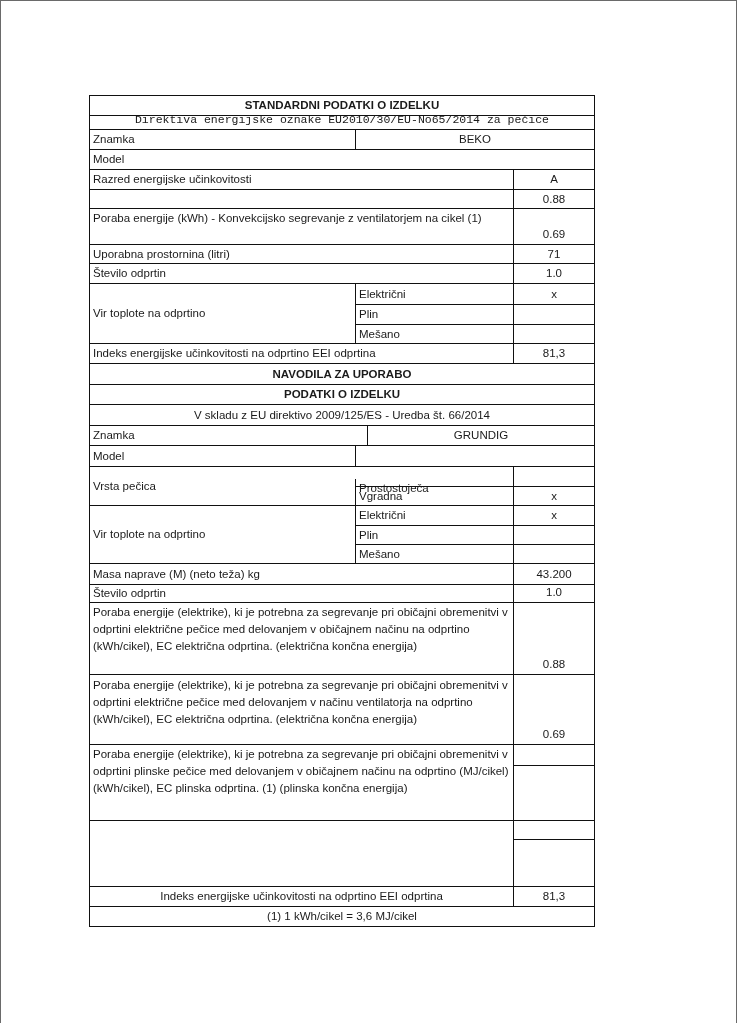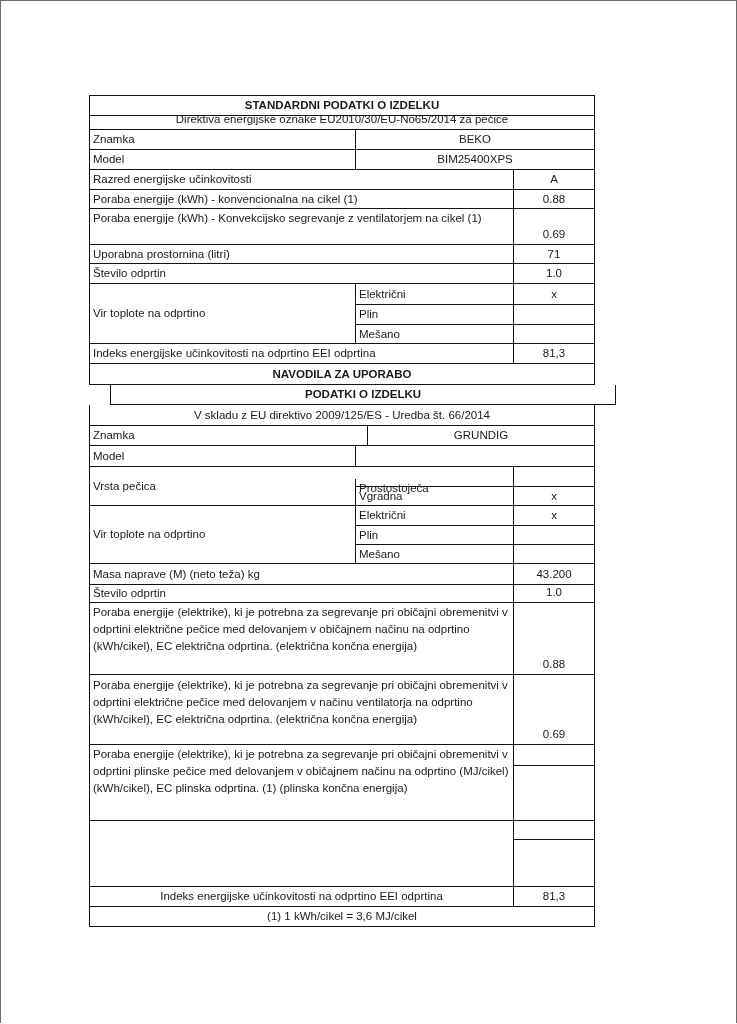--- a/index.html
+++ b/index.html
@@ -18,37 +18,35 @@
 </style>
 </head>
 <body>
 
 <div class="page">
  <div class="sheet">
 
   <div class="r bold ctr" style="top:6px;height:21px;border-top:1.5px solid #111;">
     <div class="c vmc" style="left:0;right:0;">STANDARDNI PODATKI O IZDELKU</div>
   </div>
-  <div class="r ctr" style="top:21px;height:20px;">
+  <div class="r ctr" style="top:21px;height:20px;font-family:Liberation Mono, monospace;">
     <div class="c vmc" style="left:0;right:0;">Direktiva energijske oznake EU2010/30/EU-No65/2014 za pečice</div>
   </div>
   <div class="r" style="top:41px;height:20px;">
     <div class="c vm" style="left:0;width:265px;">Znamka</div>
     <div class="c vmc vline" style="left:265px;right:0;">BEKO</div>
   </div>
   <div class="r" style="top:61px;height:20px;">
     <div class="c vm" style="left:0;width:265px;">Model</div>
-    <div class="c vmc vline" style="left:265px;right:0;">BIM25400XPS</div>
   </div>
   <div class="r" style="top:81px;height:20px;">
     <div class="c vm" style="left:0;width:423px;">Razred energijske učinkovitosti</div>
     <div class="c vmc vline" style="left:423px;right:0;">A</div>
   </div>
   <div class="r" style="top:101px;height:19px;">
-    <div class="c vm" style="left:0;width:423px;">Poraba energije (kWh) - konvencionalna na cikel (1)</div>
     <div class="c vmc vline" style="left:423px;right:0;">0.88</div>
   </div>
   <div class="r" style="top:120px;height:36px;">
     <div class="c" style="left:0;width:423px;padding-top:1px;">Poraba energije (kWh) - Konvekcijsko segrevanje z ventilatorjem na cikel (1)</div>
     <div class="c vb vline" style="left:423px;right:0;">0.69</div>
   </div>
   <div class="r" style="top:156px;height:19px;">
     <div class="c vm" style="left:0;width:423px;">Uporabna prostornina (litri)</div>
     <div class="c vmc vline" style="left:423px;right:0;">71</div>
   </div>
@@ -66,21 +64,21 @@
     <div class="c vmc vline hline" style="left:423px;right:0;top:40px;height:20px;"></div>
   </div>
   <div class="r" style="top:255px;height:20px;">
     <div class="c vm" style="left:0;width:423px;">Indeks energijske učinkovitosti na odprtino EEI odprtina</div>
     <div class="c vmc vline" style="left:423px;right:0;">81,3</div>
   </div>
 
   <div class="r bold ctr" style="top:275px;height:21px;">
     <div class="c vmc" style="left:0;right:0;">NAVODILA ZA UPORABO</div>
   </div>
-  <div class="r bold ctr" style="top:296px;height:20px;margin-left:21px;">
+  <div class="r bold ctr" style="top:296px;height:20px;">
     <div class="c vmc" style="left:0;right:0;">PODATKI O IZDELKU</div>
   </div>
   <div class="r ctr" style="top:316px;height:21px;">
     <div class="c vmc" style="left:0;right:0;">V skladu z EU direktivo 2009/125/ES - Uredba št. 66/2014</div>
   </div>
   <div class="r" style="top:337px;height:20px;">
     <div class="c vm" style="left:0;width:265px;">Znamka</div>
     <div class="c vmc vline" style="left:277px;right:0;">GRUNDIG</div>
   </div>
   <div class="r" style="top:357px;height:21px;">

